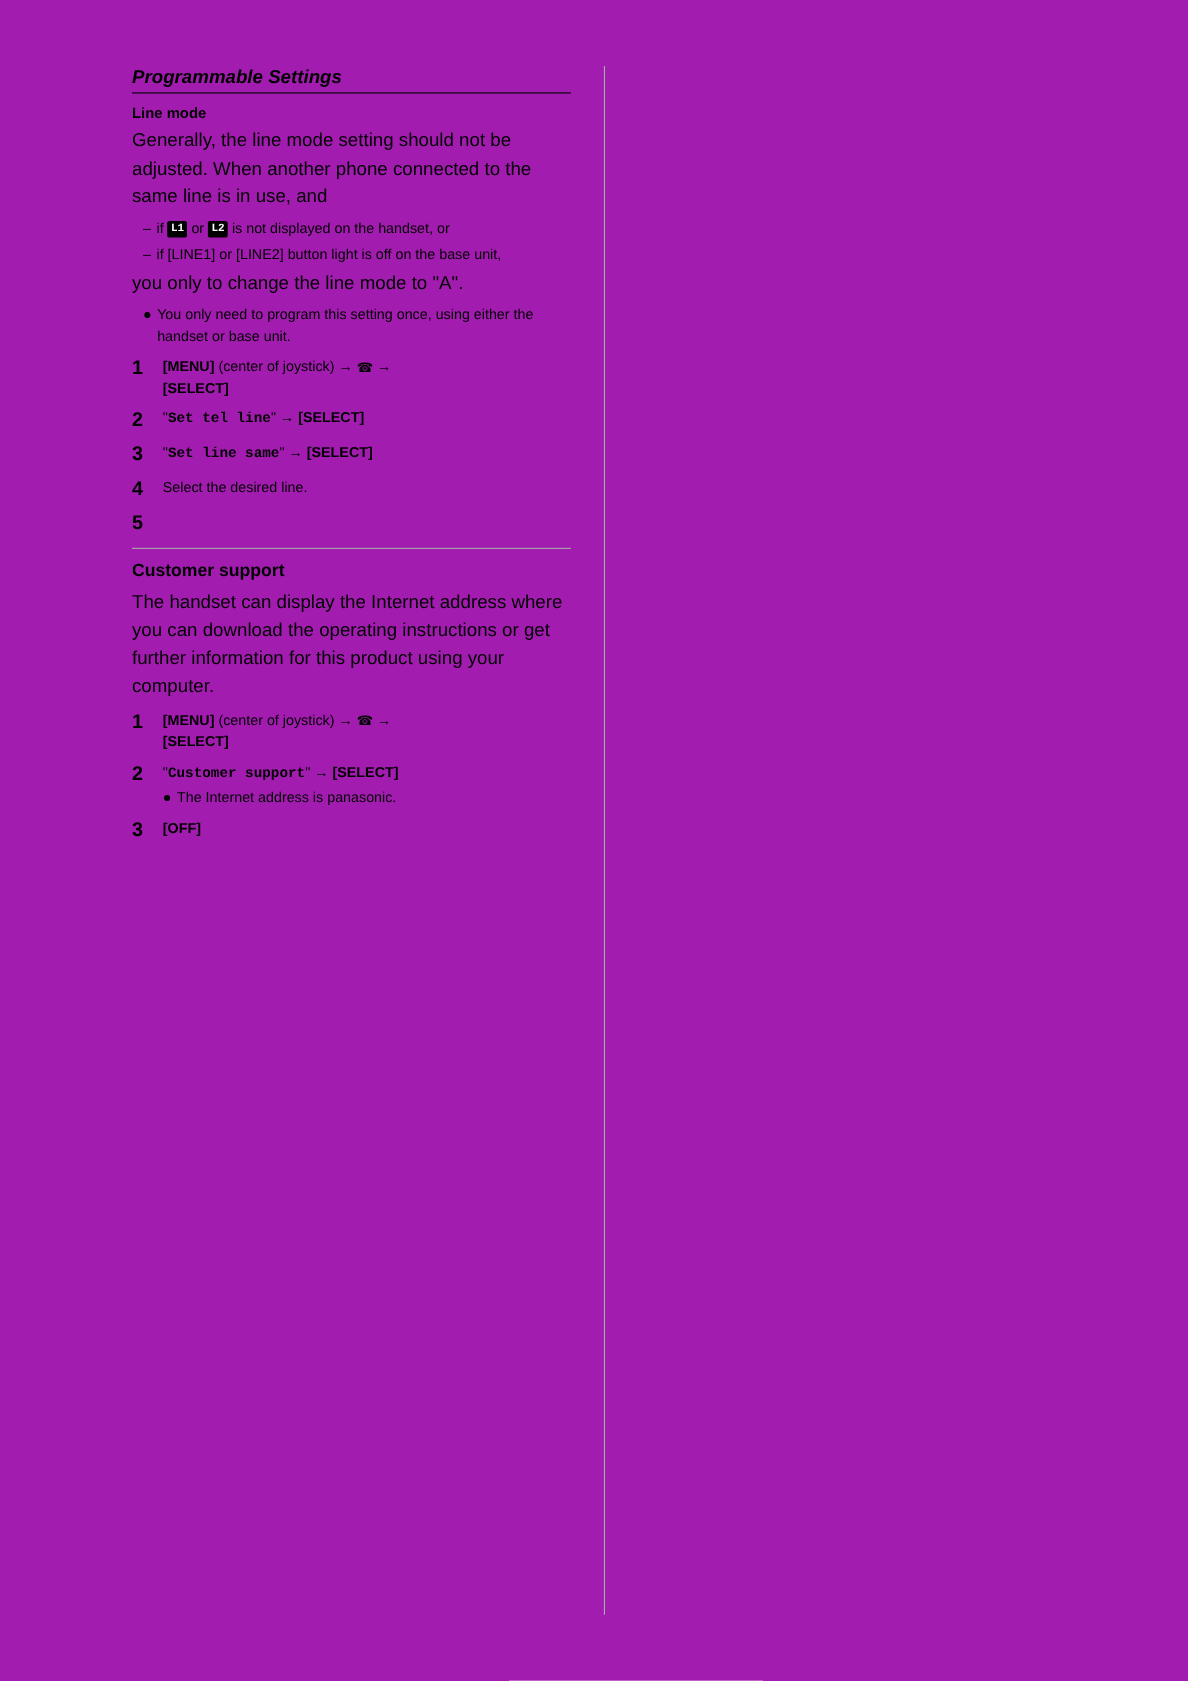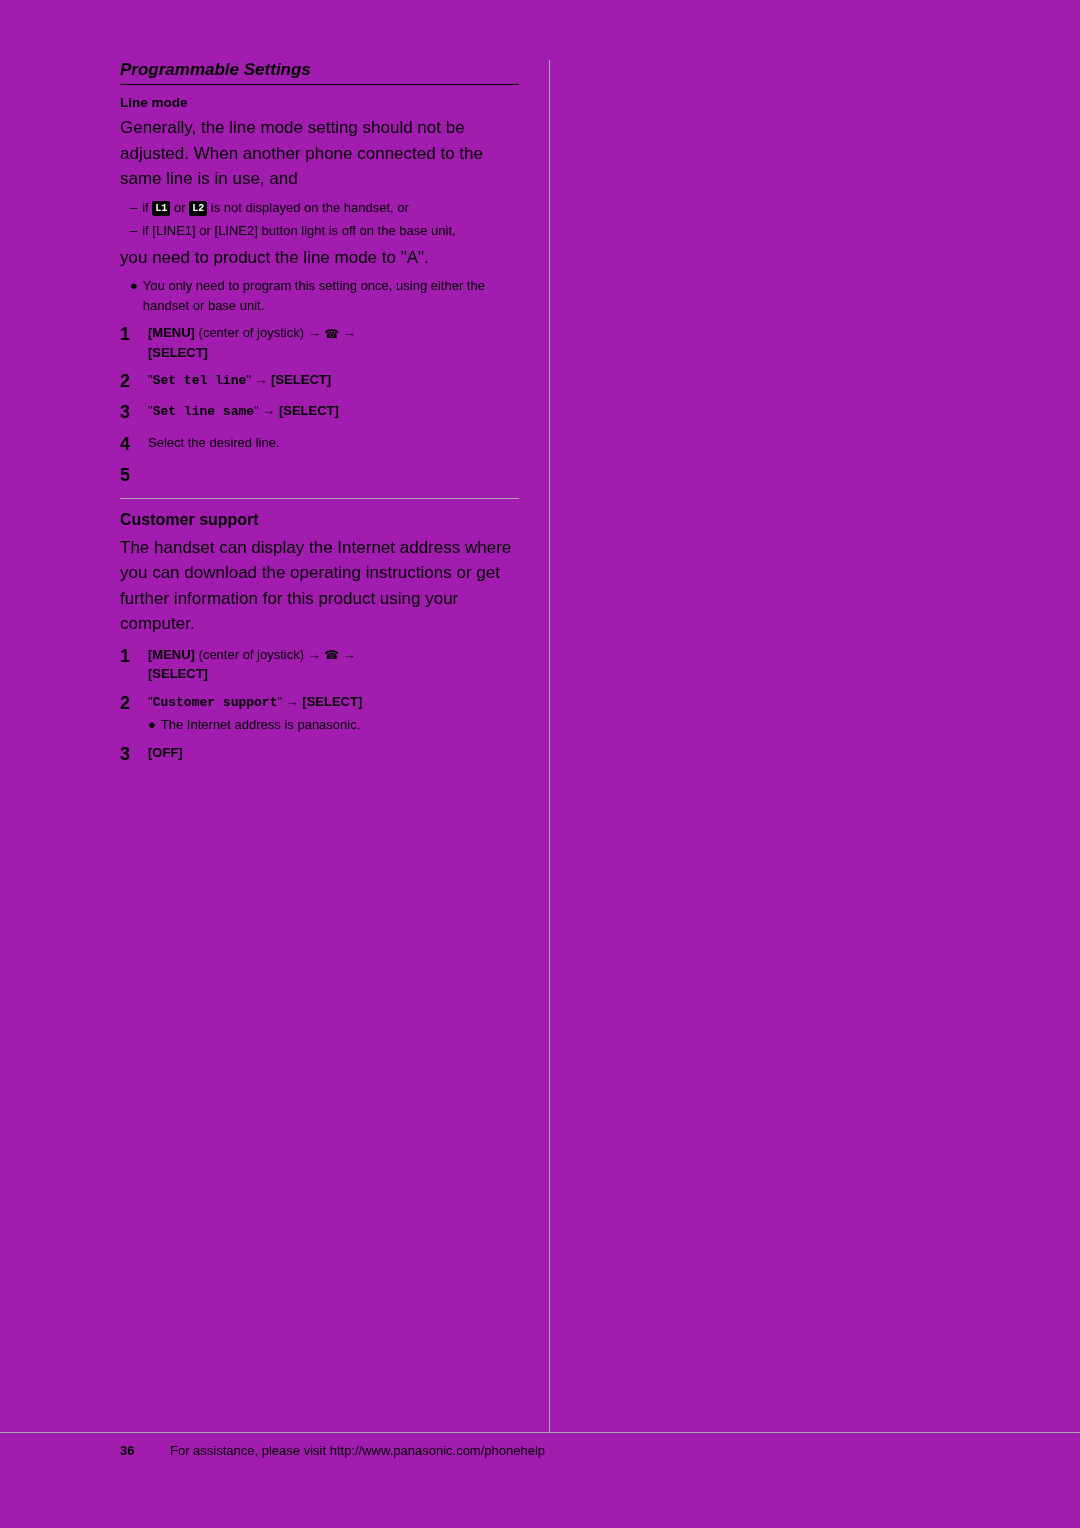--- a/index.html
+++ b/index.html
@@ -202,21 +202,21 @@
         </span>
       </div>
 
       <div class="dash-item">
         <span class="dash-symbol">–</span>
         <span>
           if <span class="bold-bracket">[LINE1]</span> or <span class="bold-bracket">[LINE2]</span> button light is off on the base unit,
         </span>
       </div>
 
-      <div class="body-text">you need to product the line mode to "A".</div>
+      <div class="body-text">you only to change the line mode to "A".</div>
 
       <div class="bullet-item">
         <span class="bullet-symbol">●</span>
         <span>You only need to program this setting once, using either the handset or base unit.</span>
       </div>
 
       <div class="step-row">
         <span class="step-number">1</span>
         <span class="step-content">
           <b>[MENU]</b> <span>(center of joystick) → <span class="phone-icon">☎</span> →</span>
@@ -278,17 +278,13 @@
         <span class="step-content">
           <b>[OFF]</b>
         </span>
       </div>
 
     </div>
 
     <div class="right-column"></div>
   </div>
 
-  <div class="footer-bar">
-    <span class="footer-page-num">36</span>
-    <span class="footer-text">For assistance, please visit http://www.panasonic.com/phonehelp</span>
-  </div>
 </div>
 
 </body></html>

